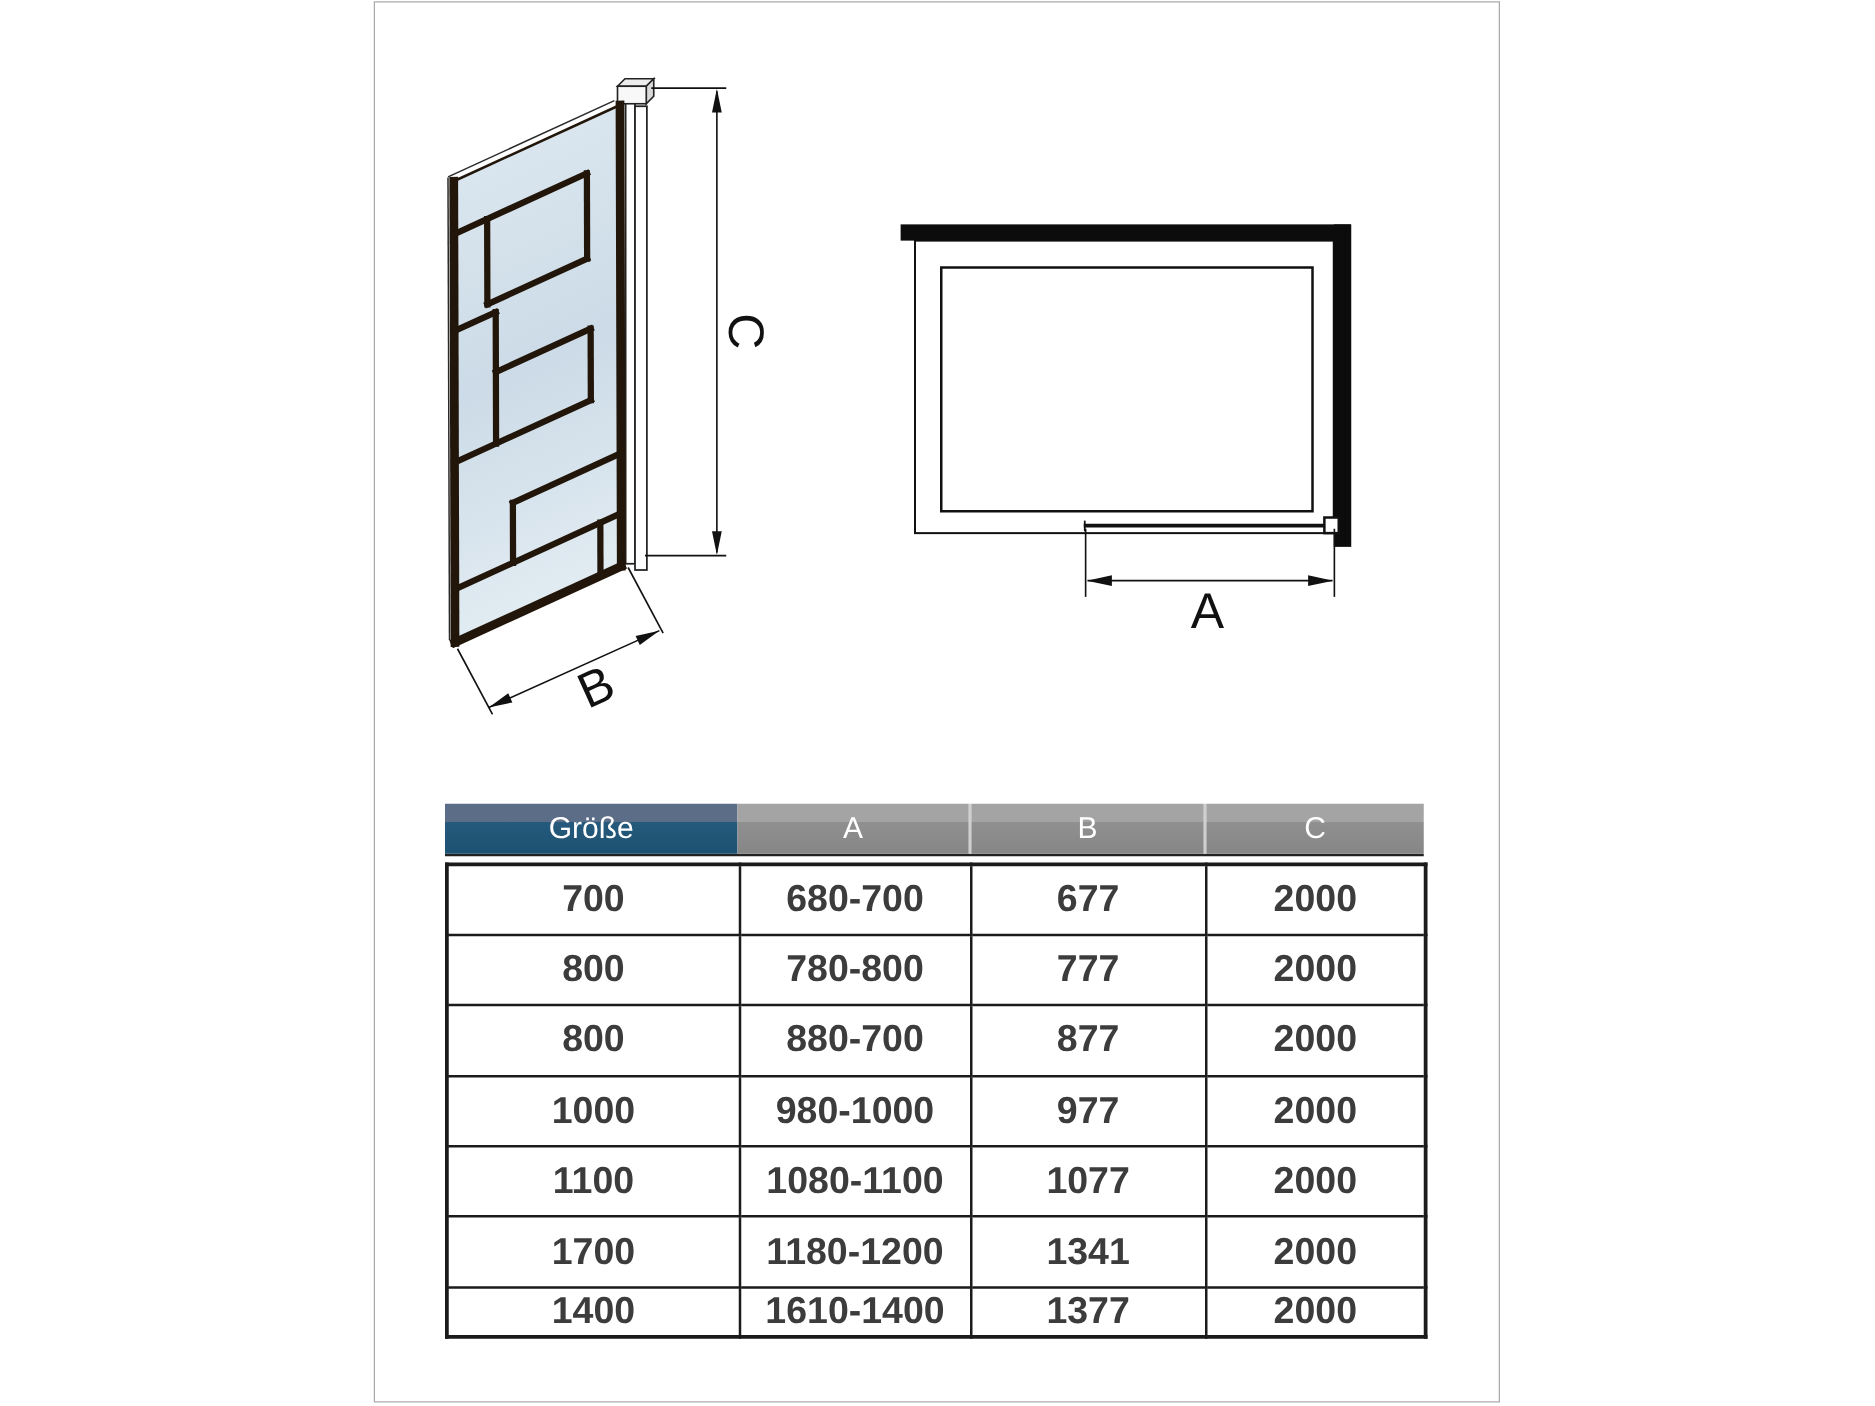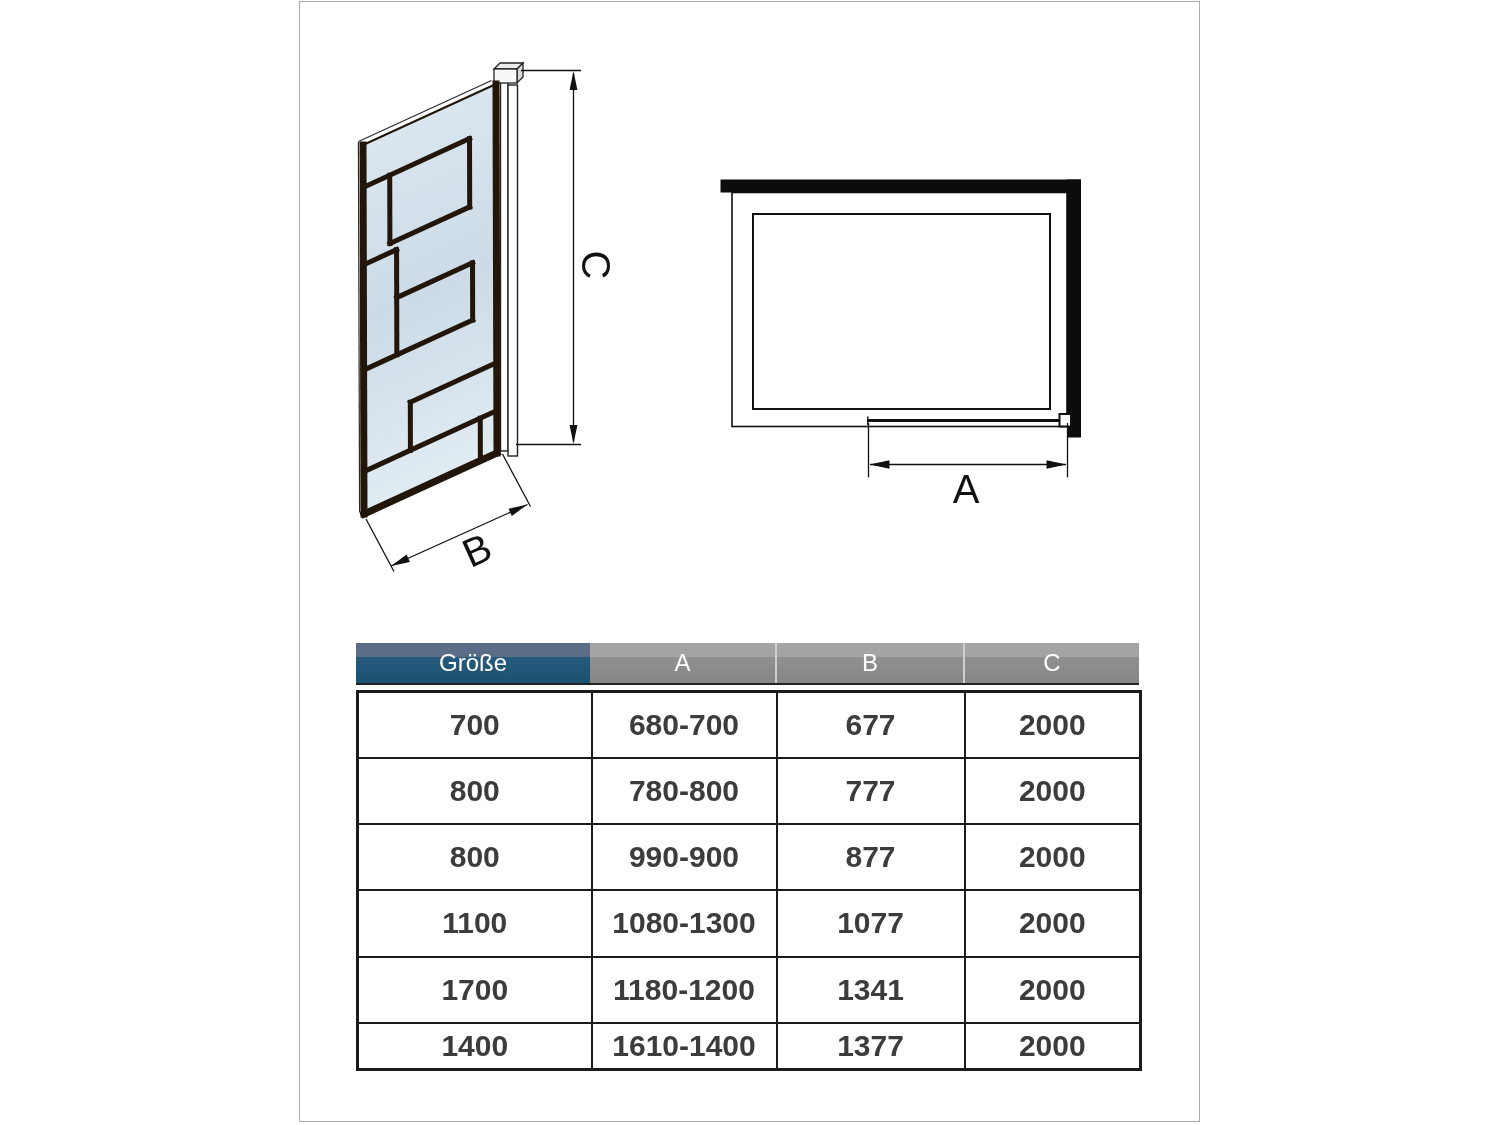--- a/index.html
+++ b/index.html
@@ -140,27 +140,33 @@
           <td>2000</td>
         </tr>
         <tr style="height: 54px;">
           <td>800</td>
           <td>780-800</td>
           <td>777</td>
           <td>2000</td>
         </tr>
         <tr style="height: 54px;">
           <td>800</td>
-          <td>990-900</td>
+          <td>880-700</td>
           <td>877</td>
           <td>2000</td>
         </tr>
         <tr style="height: 54px;">
+          <td>1000</td>
+          <td>980-1000</td>
+          <td>977</td>
+          <td>2000</td>
+        </tr>
+        <tr style="height: 54px;">
           <td>1100</td>
-          <td>1080-1300</td>
+          <td>1080-1100</td>
           <td>1077</td>
           <td>2000</td>
         </tr>
         <tr style="height: 54px;">
           <td>1700</td>
           <td>1180-1200</td>
           <td>1341</td>
           <td>2000</td>
         </tr>
         <tr style="height: 38px;">

